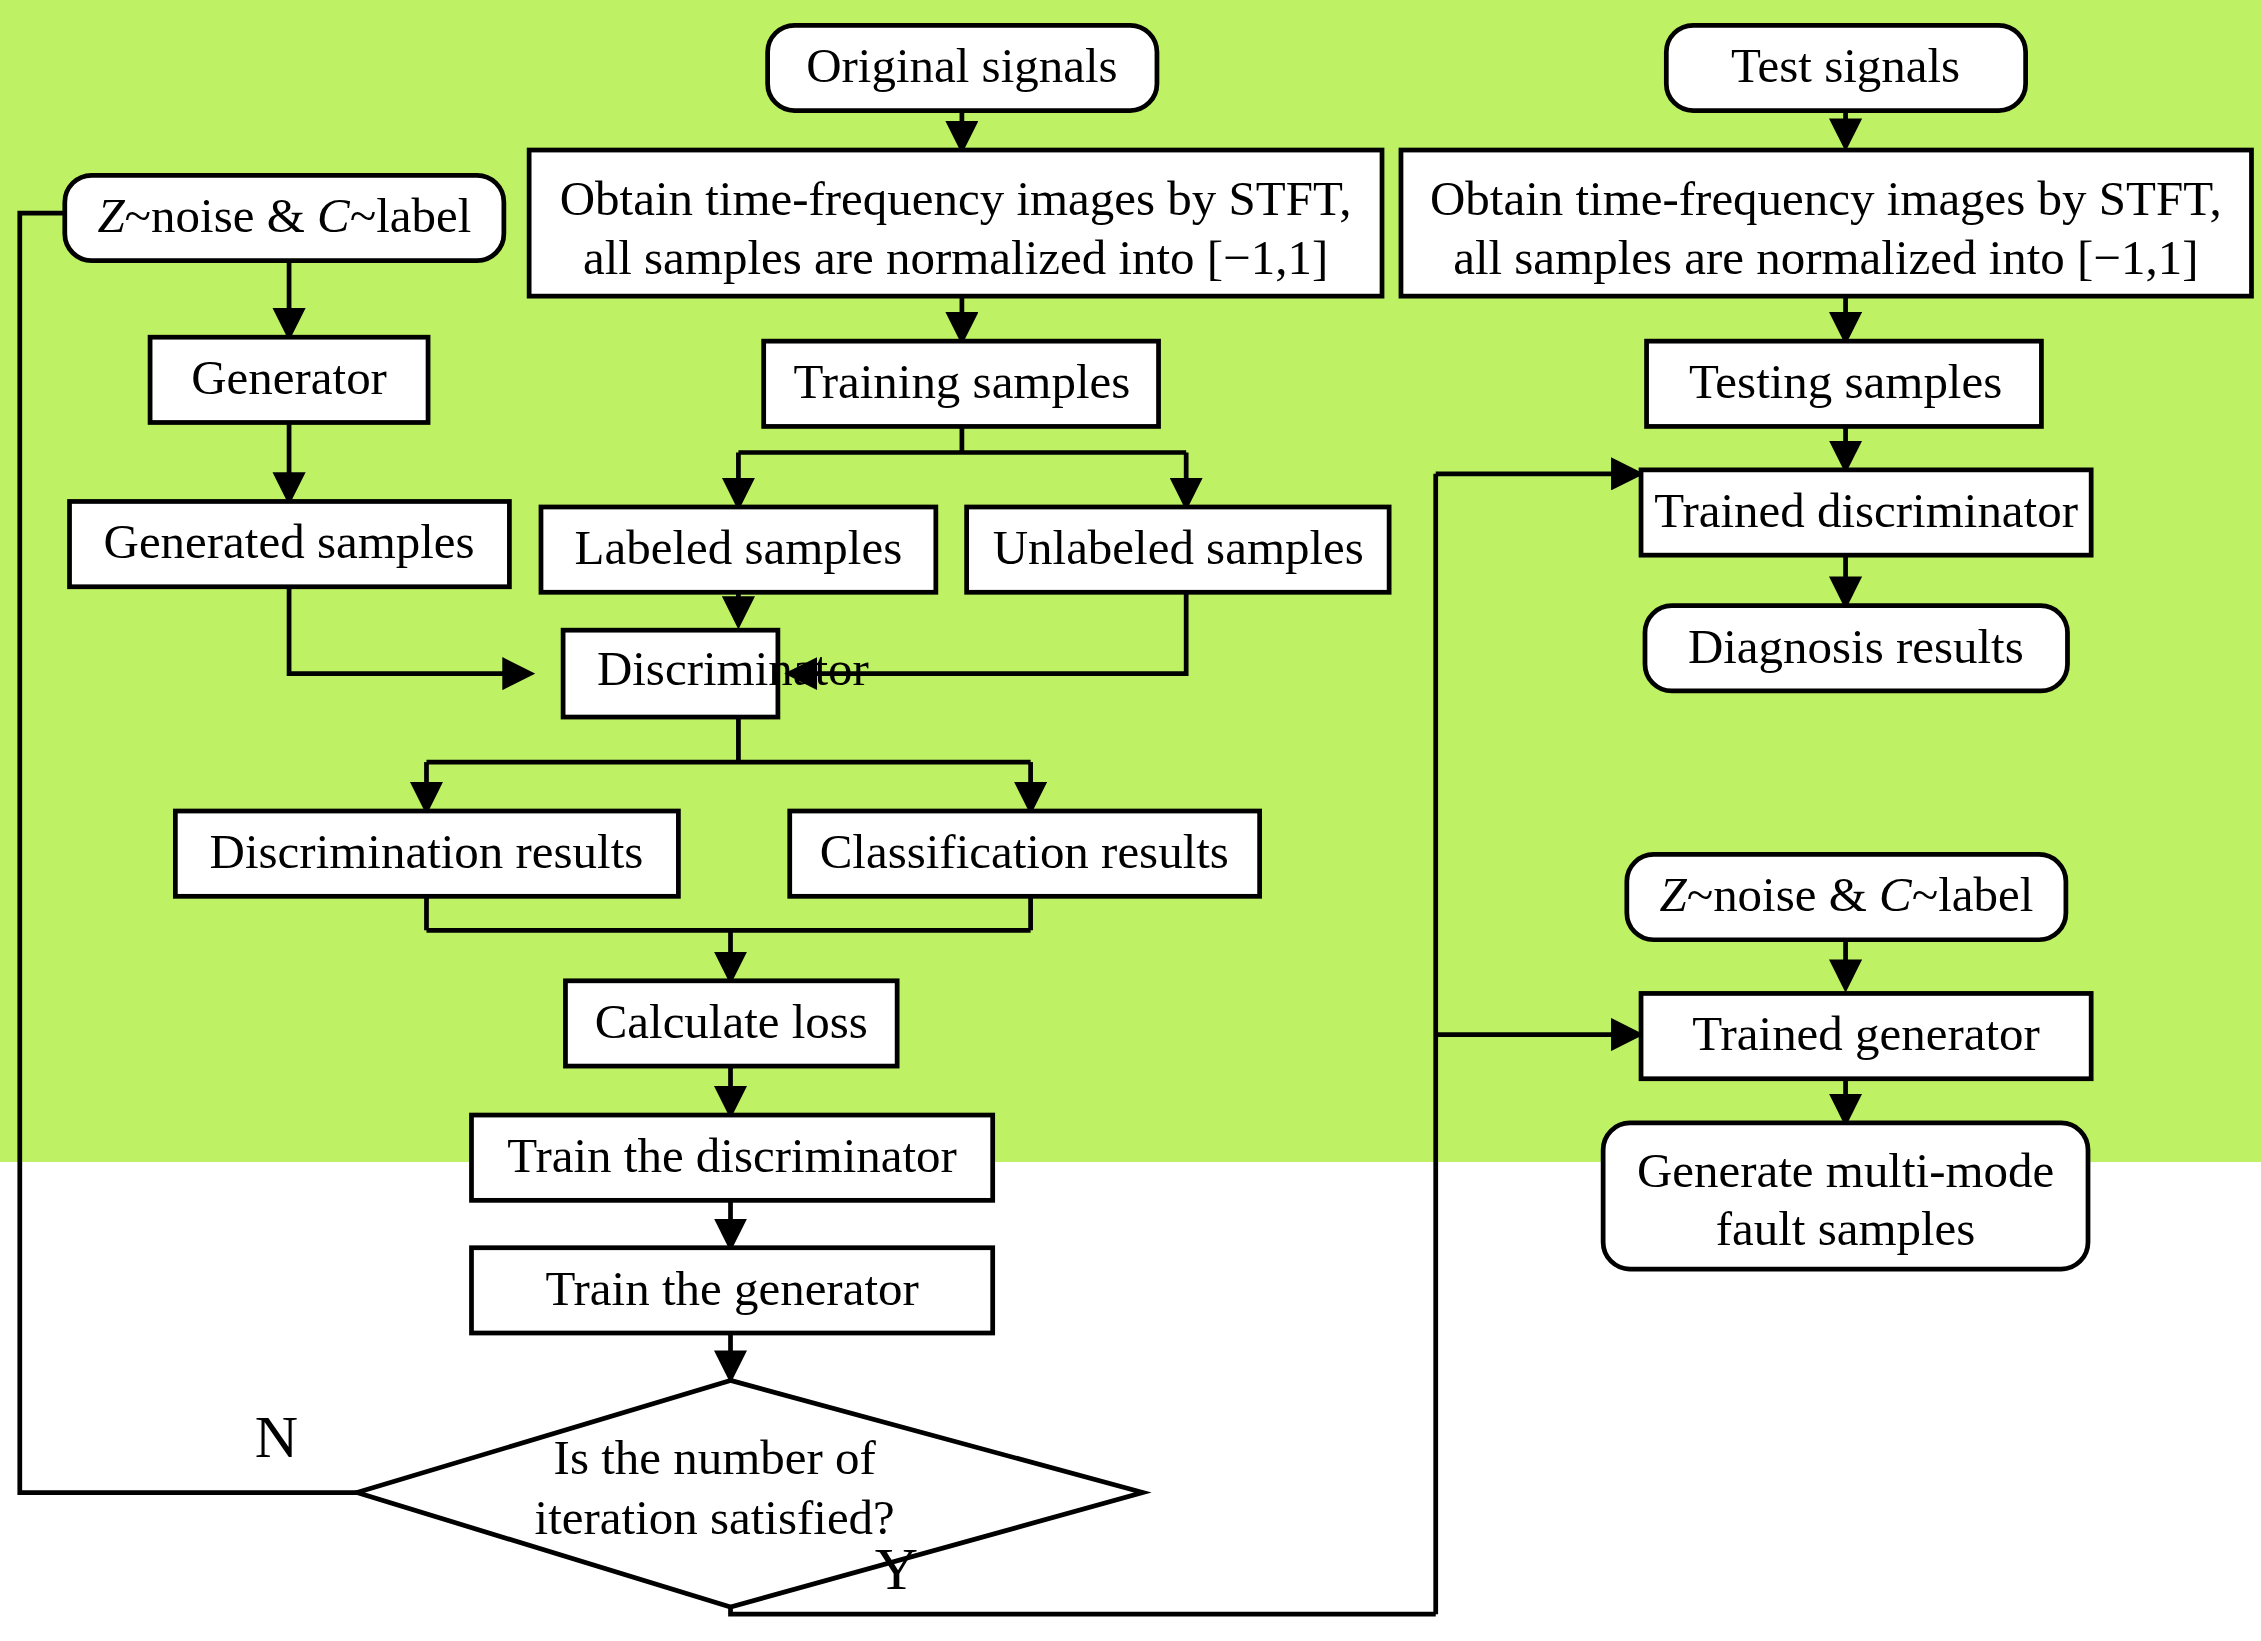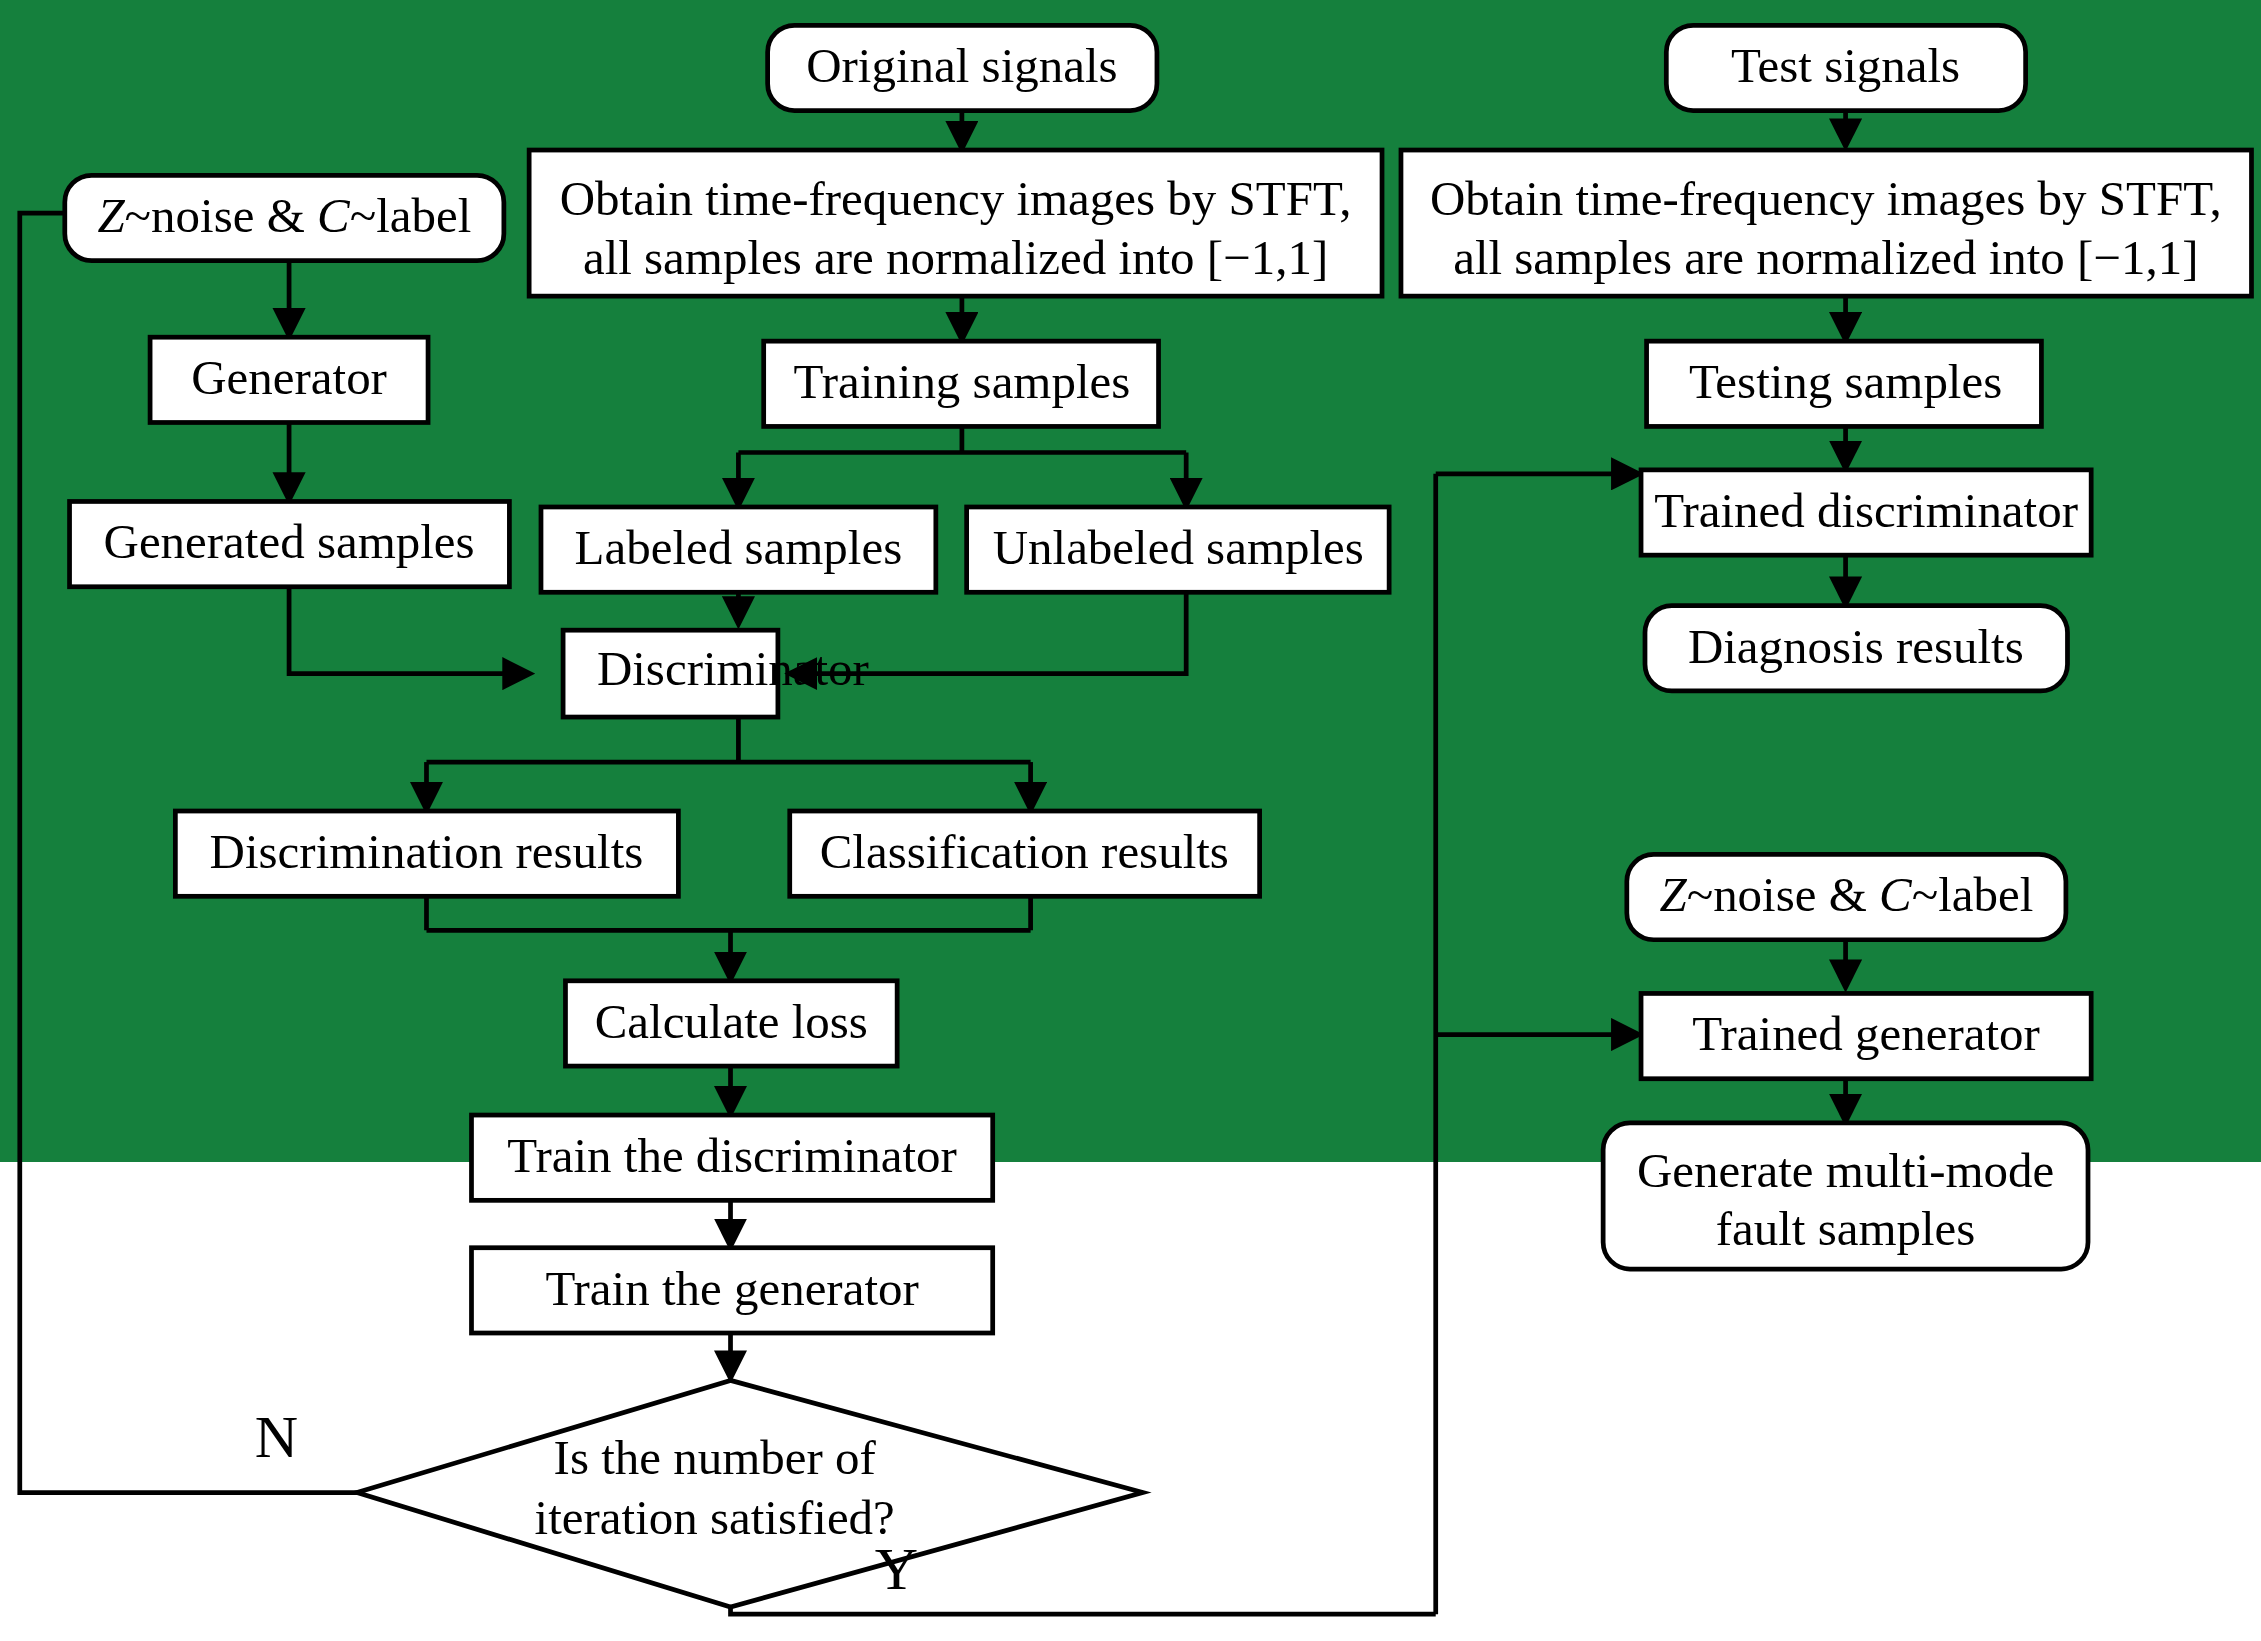--- a/index.html
+++ b/index.html
@@ -1,17 +1,17 @@
 <!DOCTYPE html>
 <html style="font-size:12.6px"><head>
 <meta charset="utf-8">
 <style>
   html,body{margin:0;padding:0;background:#ffffff;}
   body{width:2261px;height:1641px;overflow:hidden;font-family:"Liberation Serif",serif;}
-  #stage{position:relative;width:2261px;height:1162px;background:#15803d;}
+  #stage{position:relative;width:2261px;height:1162px;background:#bef264;}
   svg{position:absolute;left:0;top:0;width:2261px;height:1641px;}
   .node-rect{fill:#ffffff;stroke:#000000;stroke-width:6;}
   .node-round{fill:#ffffff;stroke:#000000;stroke-width:6;}
   .node-diamond{fill:#ffffff;stroke:#000000;stroke-width:6;}
   .edge{fill:none;stroke:#000000;stroke-width:6;}
   .lbl{font-family:"Liberation Serif",serif;font-size:62px;fill:#000;text-anchor:middle;dominant-baseline:middle;}
   .lbl-italic{font-style:italic;}
   .branch-lbl{font-family:"Liberation Serif",serif;font-size:76px;fill:#000;text-anchor:middle;dominant-baseline:middle;}
 </style>
 </head>

